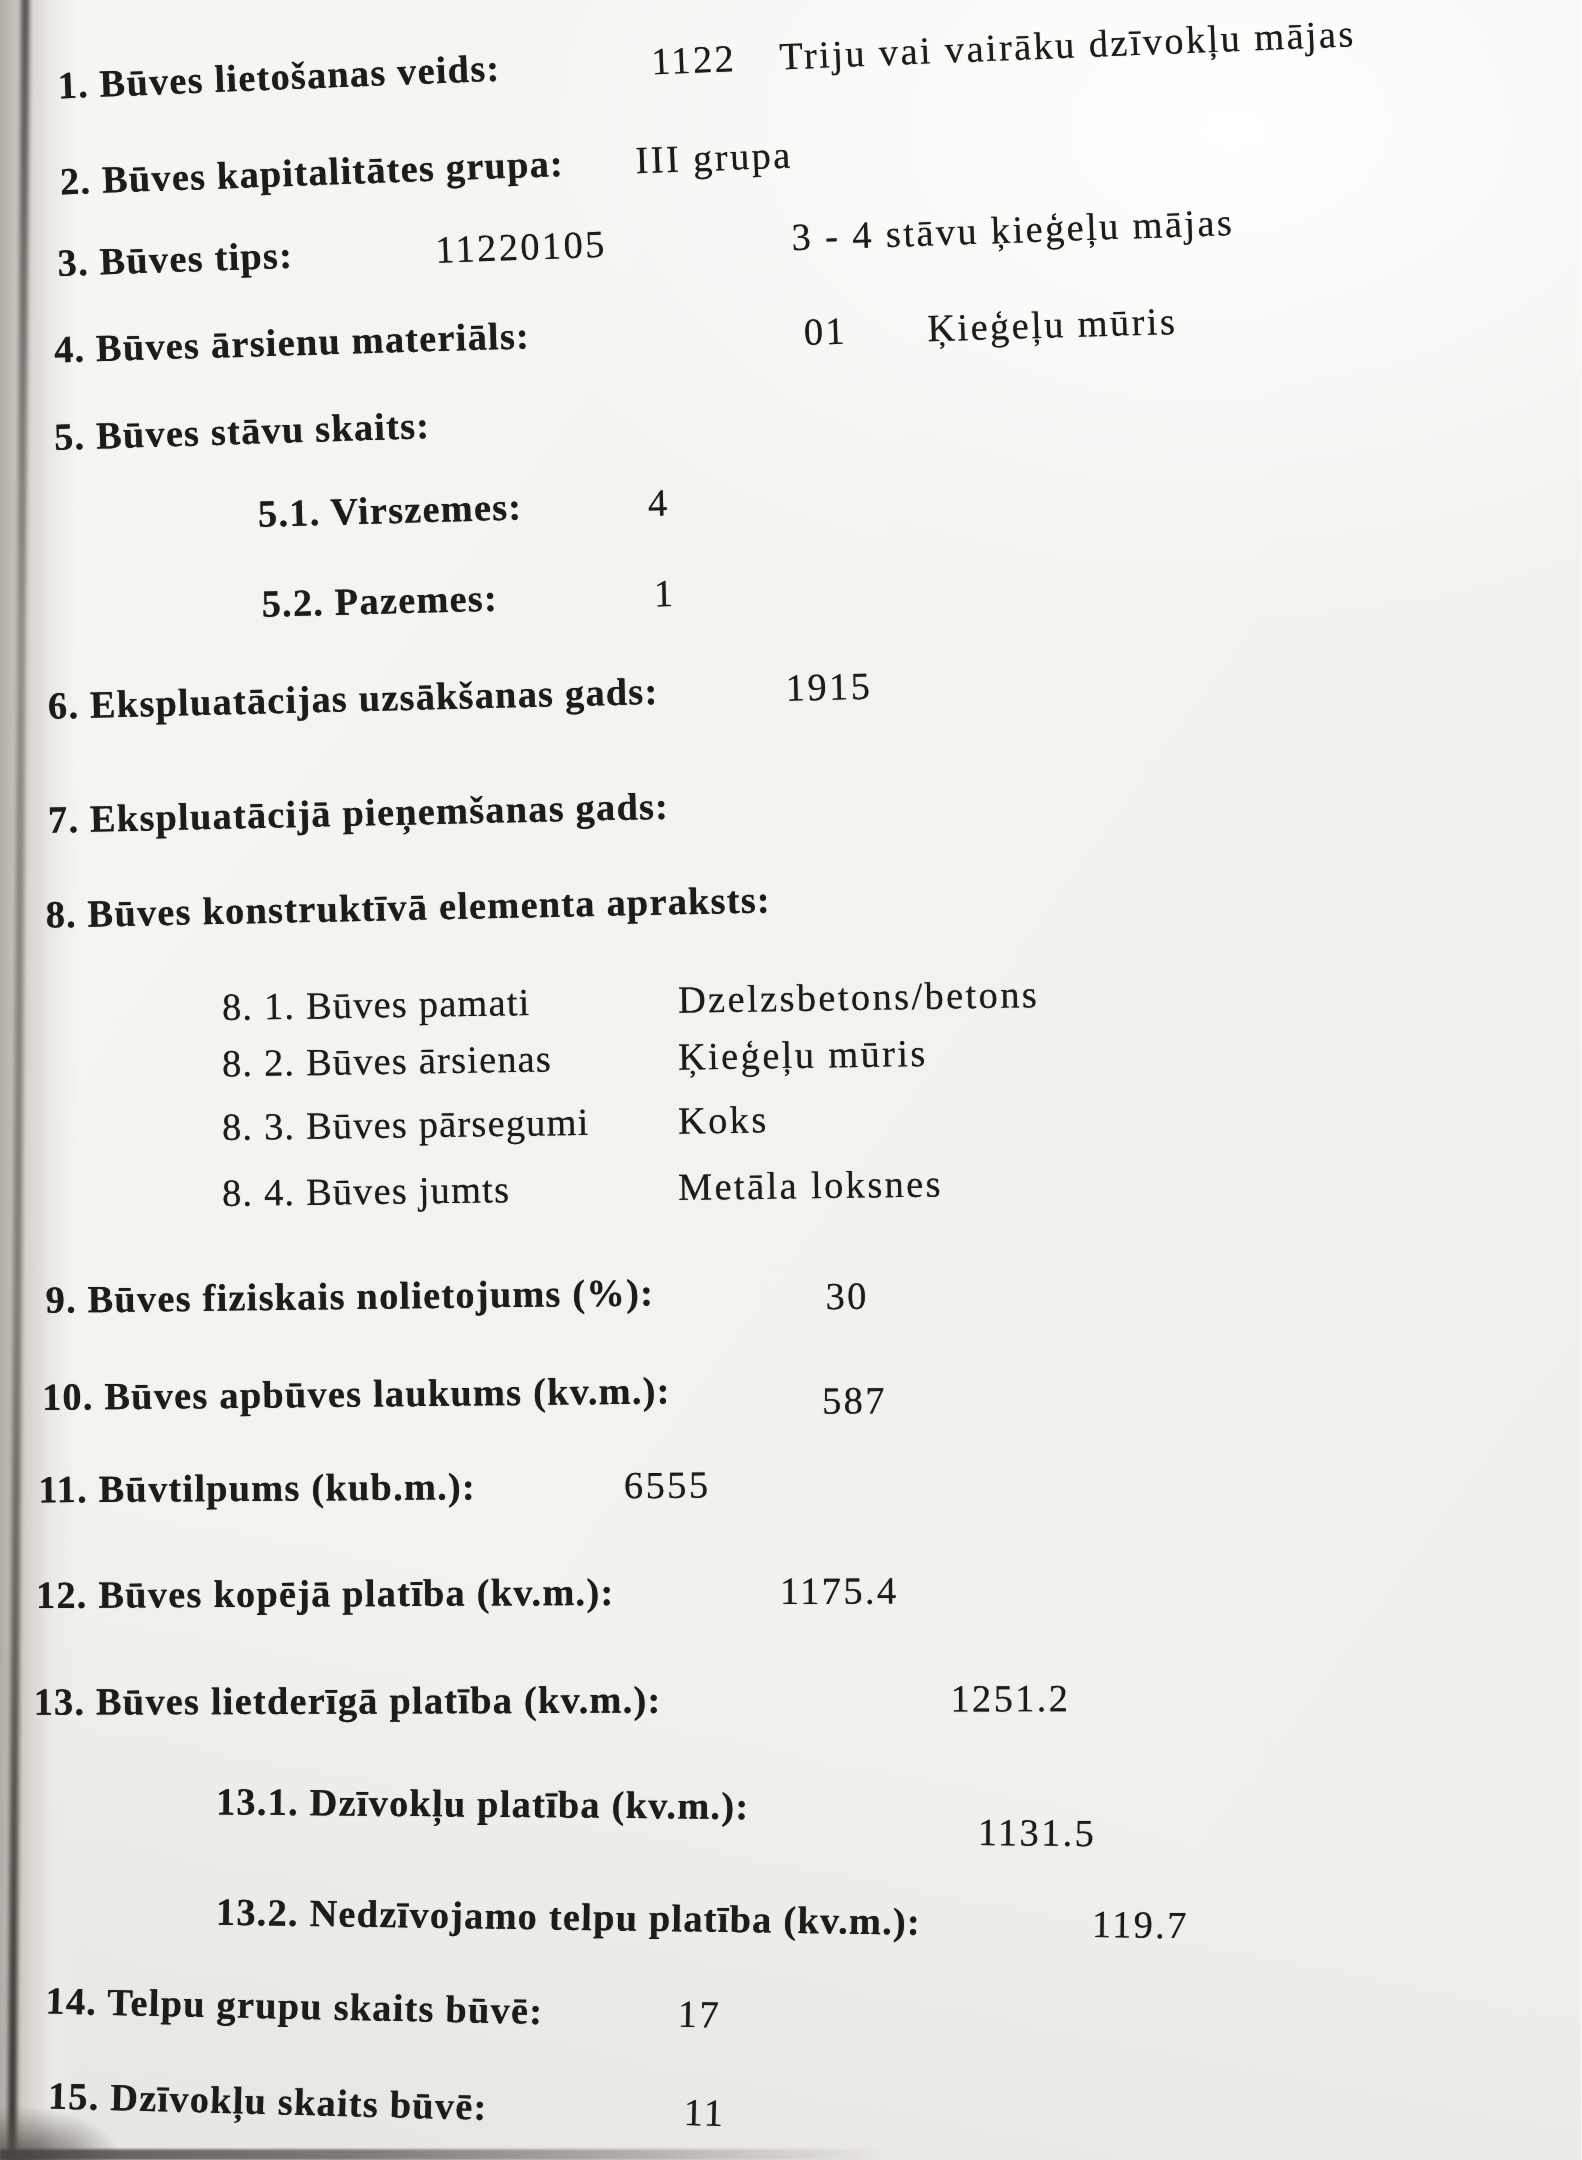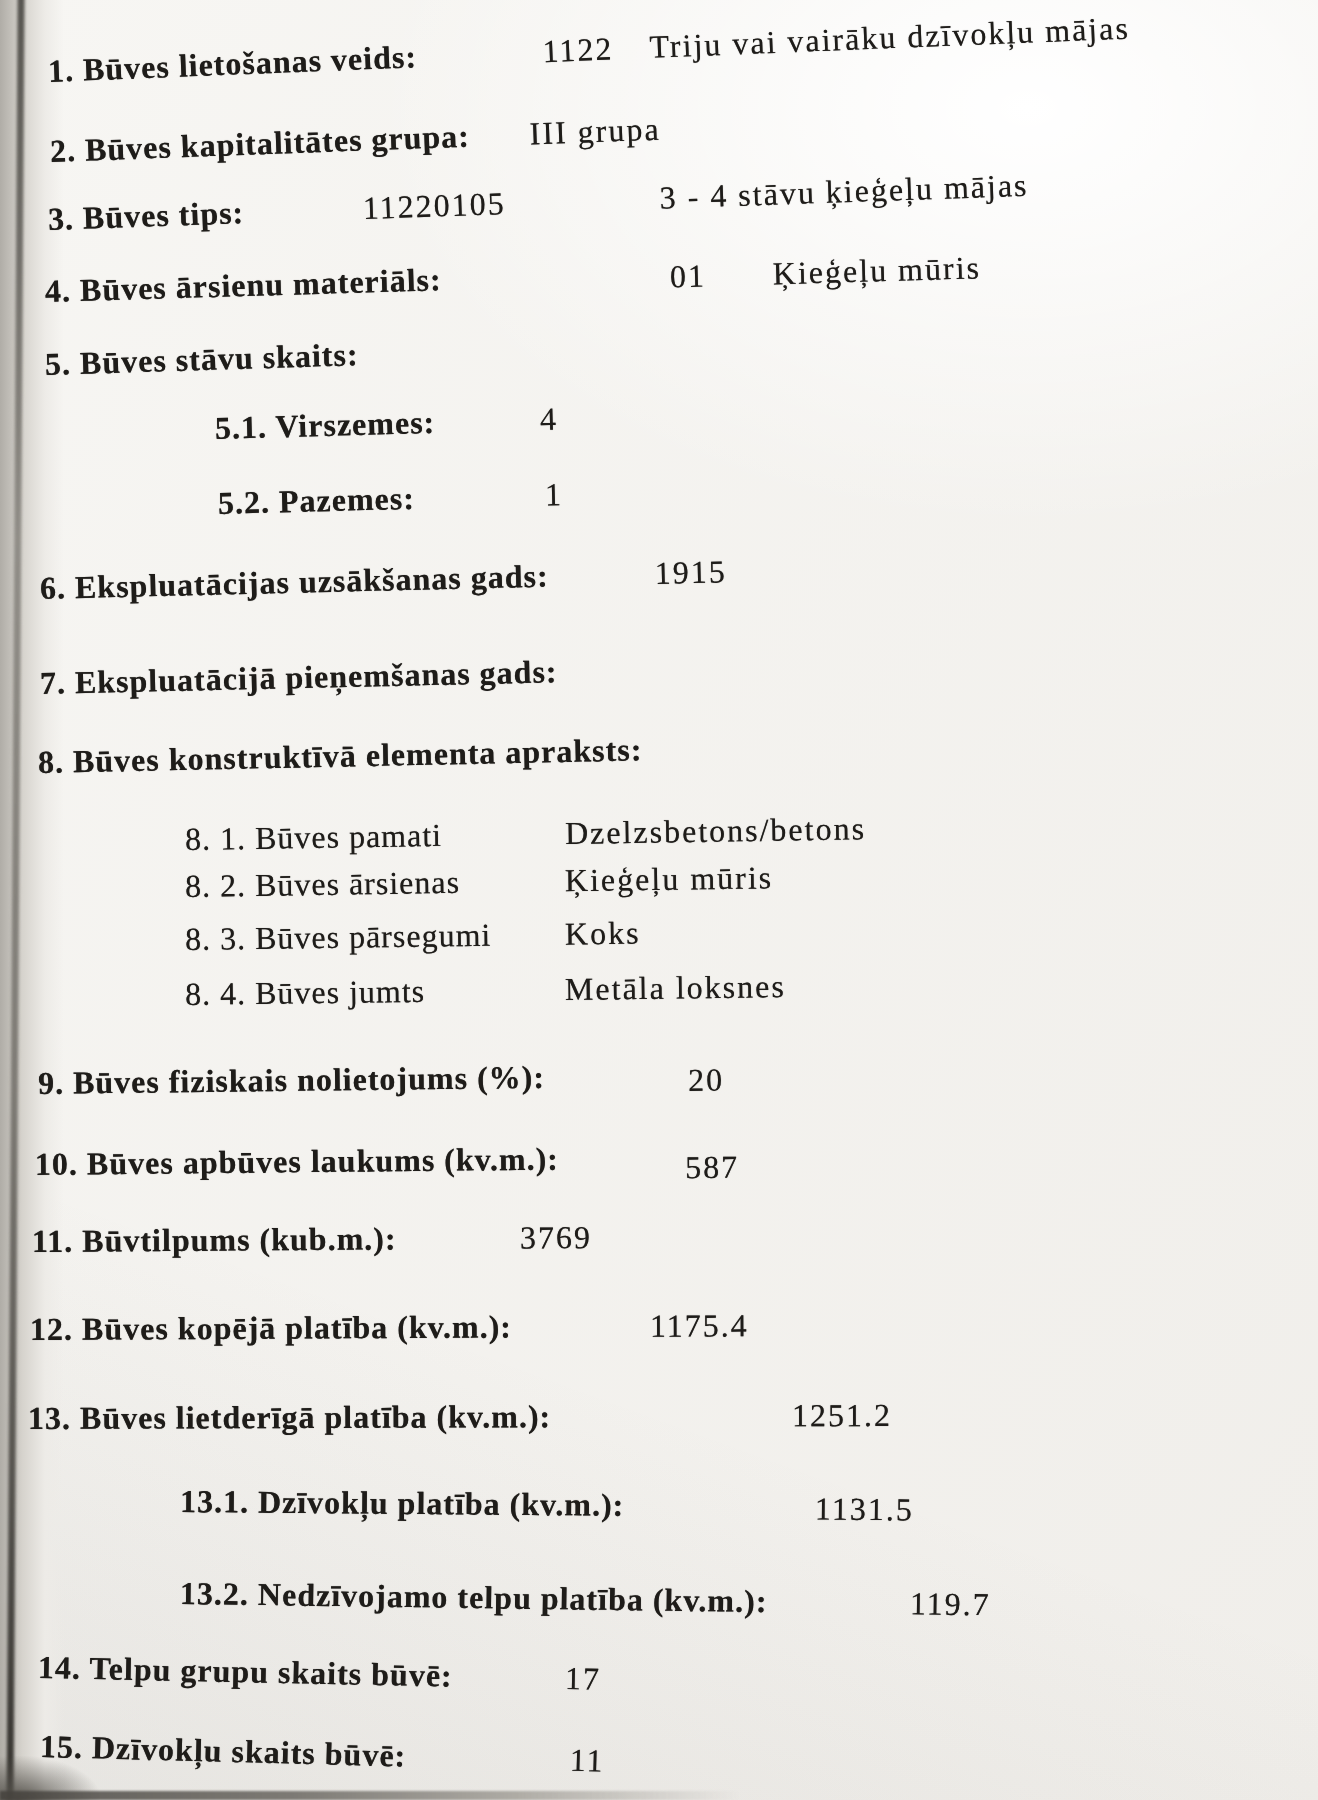--- a/index.html
+++ b/index.html
@@ -112,46 +112,46 @@
     <span class="val" style="left:380px">Koks</span>
   </div>
 
   <div class="row reg" style="top:975px;left:185px;--rot:-0.75deg">
     <span>8. 4. Būves jumts</span>
     <span class="val" style="left:380px">Metāla loksnes</span>
   </div>
 
   <div class="row bold" style="top:1064px;left:38px;--rot:-0.7deg">
     <span>9. Būves fiziskais nolietojums (%):</span>
-    <span class="val" style="left:650px;top:5px">20</span>
+    <span class="val" style="left:650px;top:5px">30</span>
   </div>
 
   <div class="row bold" style="top:1145px;left:35px;--rot:-0.6deg">
     <span>10. Būves apbūves laukums (kv.m.):</span>
     <span class="val" style="left:650px;top:10px">587</span>
   </div>
 
   <div class="row bold" style="top:1222px;left:32px;--rot:-0.4deg">
     <span>11. Būvtilpums (kub.m.):</span>
-    <span class="val" style="left:488px">3769</span>
+    <span class="val" style="left:488px">6555</span>
   </div>
 
   <div class="row bold" style="top:1310px;left:30px;--rot:-0.3deg">
     <span>12. Būves kopējā platība (kv.m.):</span>
     <span class="val" style="left:620px">1175.4</span>
   </div>
 
   <div class="row bold" style="top:1399px;left:28px;--rot:-0.2deg">
     <span>13. Būves lietderīgā platība (kv.m.):</span>
     <span class="val" style="left:764px">1251.2</span>
   </div>
 
   <div class="row bold" style="top:1482px;left:180px;--rot:0.5deg">
     <span>13.1. Dzīvokļu platība (kv.m.):</span>
-    <span class="val" style="left:635px;top:2px">1131.5</span>
+    <span class="val" style="left:635px;top:20px">1131.5</span>
   </div>
 
   <div class="row bold" style="top:1574px;left:180px;--rot:0.8deg">
     <span>13.2. Nedzīvojamo telpu platība (kv.m.):</span>
     <span class="val" style="left:730px">119.7</span>
   </div>
 
   <div class="row bold" style="top:1648px;left:38px;--rot:1.2deg">
     <span>14. Telpu grupu skaits būvē:</span>
     <span class="val" style="left:527px">17</span>

